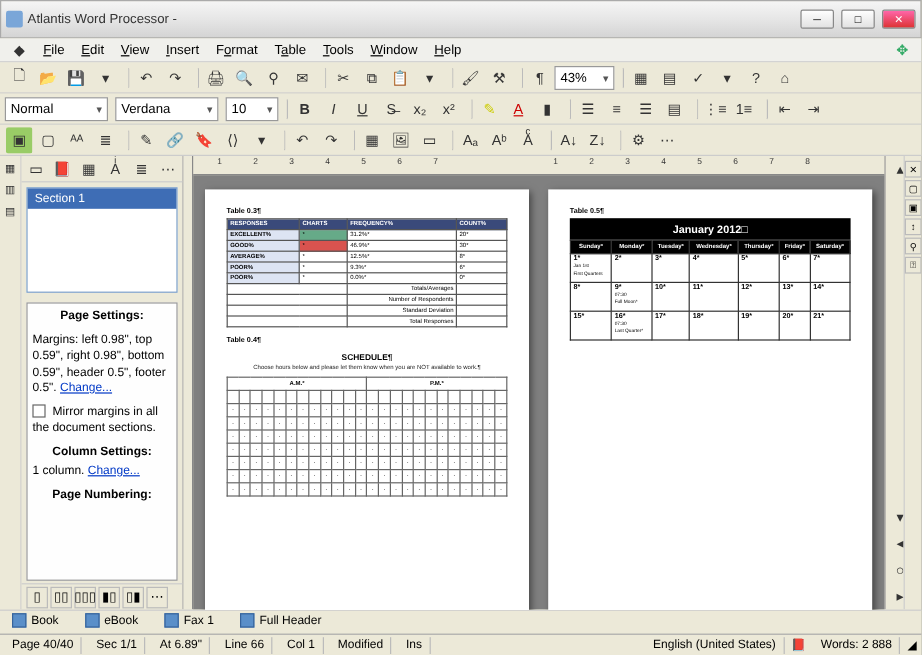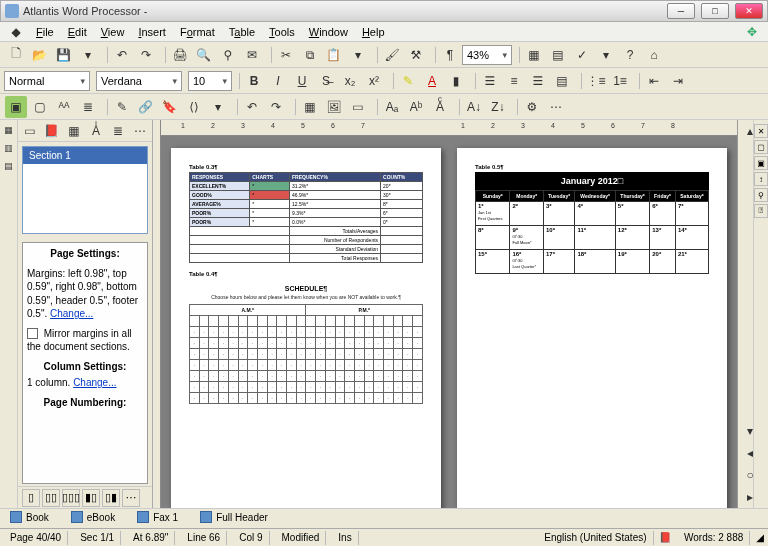--- a/index.html
+++ b/index.html
@@ -7,21 +7,21 @@
   font-family: Tahoma, "Segoe UI", sans-serif;
   font-size: 11px;
   background: #ece9d8;
   width: 768px;
   height: 546px;
   overflow: hidden;
   display: flex;
   flex-direction: column;
 }
 .titlebar {
-  height: 22px;
+  height: 32px;
   background: linear-gradient(180deg,#f5f5f5 0%,#e6e6e6 50%,#d4d4d4 100%);
   border: 1px solid #aaa;
   display: flex;
   align-items: center;
   padding: 0 4px;
   gap: 4px;
 }
 .titlebar .app-icon {
   width: 14px; height:14px; background:#7aa6d8; border-radius:2px;
 }
@@ -681,21 +681,21 @@
       <span class="tic"></span>
       <span>Full Header</span>
     </div>
 </div>
 
 <div class="statusbar">
   <span class="cell">Page 40/40</span>
   <span class="cell">Sec 1/1</span>
   <span class="cell">At 6.89"</span>
   <span class="cell">Line 66</span>
-  <span class="cell">Col 9</span>
+  <span class="cell">Col 1</span>
   <span class="cell">Modified</span>
   <span class="cell">Ins</span>
   <span style="flex:1"></span>
   <span class="cell">English (United States)</span>
   <span>📕</span>
   <span class="cell">Words: 2 888</span>
   <span>◢</span>
 </div>
 
 </body></html>

